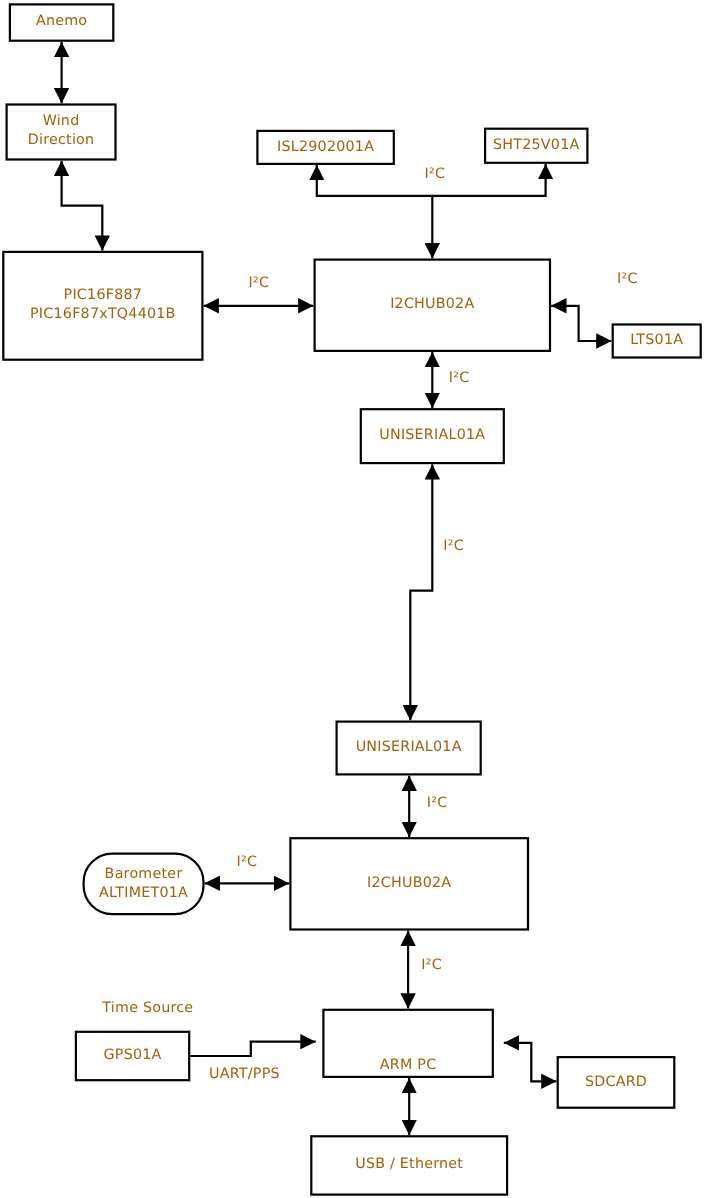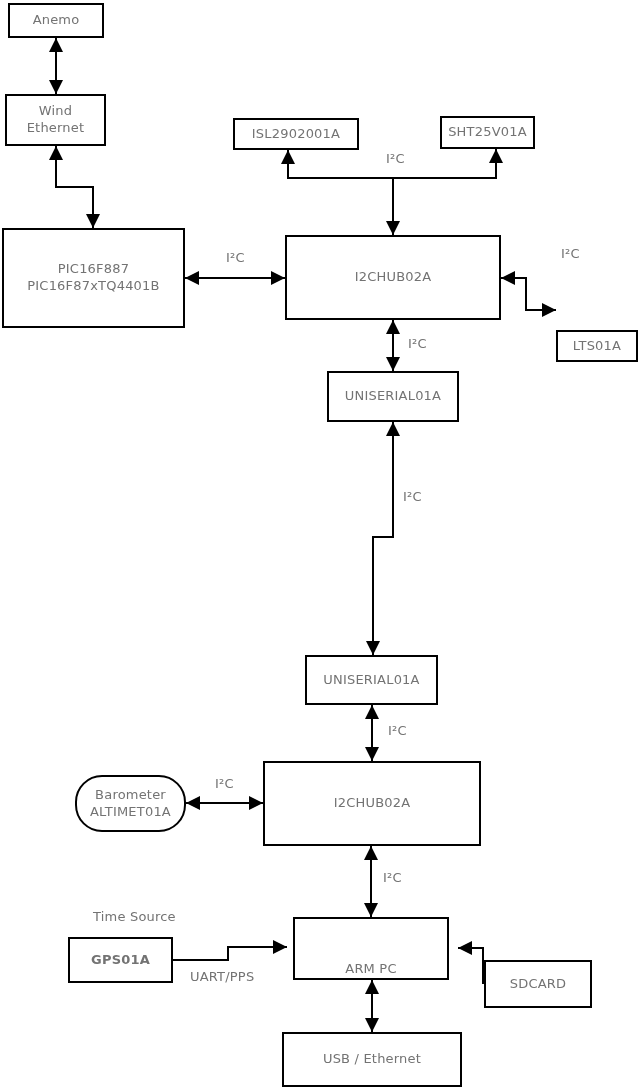--- a/index.html
+++ b/index.html
@@ -2,21 +2,21 @@
 <html><head>
 <meta charset="utf-8">
 <style>
   html, body { margin: 0; padding: 0; background: #ffffff; }
   .canvas {
     position: relative;
     width: 640px;
     height: 1089px;
     background: #ffffff;
     font-family: "DejaVu Sans", "Liberation Sans", sans-serif;
-    color: #737373;
+    color: #a16207;
     overflow: hidden;
   }
   svg.edges { position: absolute; left: 0; top: 0; }
   .node {
     position: absolute;
     box-sizing: border-box;
     border: 2px solid #000000;
     background: #ffffff;
     display: flex;
     align-items: center;
@@ -63,41 +63,41 @@
       <path d="M372,980 L372,1032" marker-start="url(#ah)" marker-end="url(#ah)"></path>
     </g>
   </svg>
 
   <div class="node" style="left:8px; top:3px; width:96px; height:35px;">
     <span>Anemo</span>
   </div>
 
   <div class="node" style="left:5px; top:94px; width:101px; height:52px;">
     <span>Wind
-Ethernet</span>
+Direction</span>
   </div>
 
   <div class="node" style="left:2px; top:228px; width:183px; height:100px;">
     <span>PIC16F887
 PIC16F87xTQ4401B</span>
   </div>
 
   <div class="node" style="left:233px; top:118px; width:126px; height:32px;">
     <span>ISL2902001A</span>
   </div>
 
   <div class="node" style="left:440px; top:116px; width:95px; height:33px;">
     <span>SHT25V01A</span>
   </div>
 
   <div class="node" style="left:285px; top:235px; width:216px; height:85px;">
     <span>I2CHUB02A</span>
   </div>
 
-  <div class="node" style="left:556px; top:294px; width:82px; height:32px;margin-top:36px;">
+  <div class="node" style="left:556px; top:294px; width:82px; height:32px;">
     <span>LTS01A</span>
   </div>
 
   <div class="node" style="left:327px; top:371px; width:132px; height:51px;">
     <span>UNISERIAL01A</span>
   </div>
 
   <div class="node" style="left:305px; top:655px; width:133px; height:50px;">
     <span>UNISERIAL01A</span>
   </div>
@@ -108,25 +108,25 @@
   </div>
 
   <div class="node" style="left:263px; top:761px; width:218px; height:85px;">
     <span>I2CHUB02A</span>
   </div>
 
   <div class="node" style="left:293px; top:917px; width:156px; height:63px;align-items:flex-end;">
     <span>ARM PC</span>
   </div>
 
-  <div class="node" style="left:68px; top:937px; width:105px; height:46px;font-weight:bold;">
+  <div class="node" style="left:68px; top:937px; width:105px; height:46px;">
     <span>GPS01A</span>
   </div>
 
-  <div class="node" style="left:484px; top:960px; width:108px; height:48px;">
+  <div class="node" style="left:506px; top:960px; width:108px; height:48px;">
     <span>SDCARD</span>
   </div>
 
   <div class="node" style="left:282px; top:1032px; width:180px; height:55px;">
     <span>USB / Ethernet</span>
   </div>
 
   <span class="edge-label" style="left:386px; top:151px;">I²C</span>
   <span class="edge-label" style="left:226px; top:250px;">I²C</span>
   <span class="edge-label" style="left:561px; top:246px;">I²C</span>

